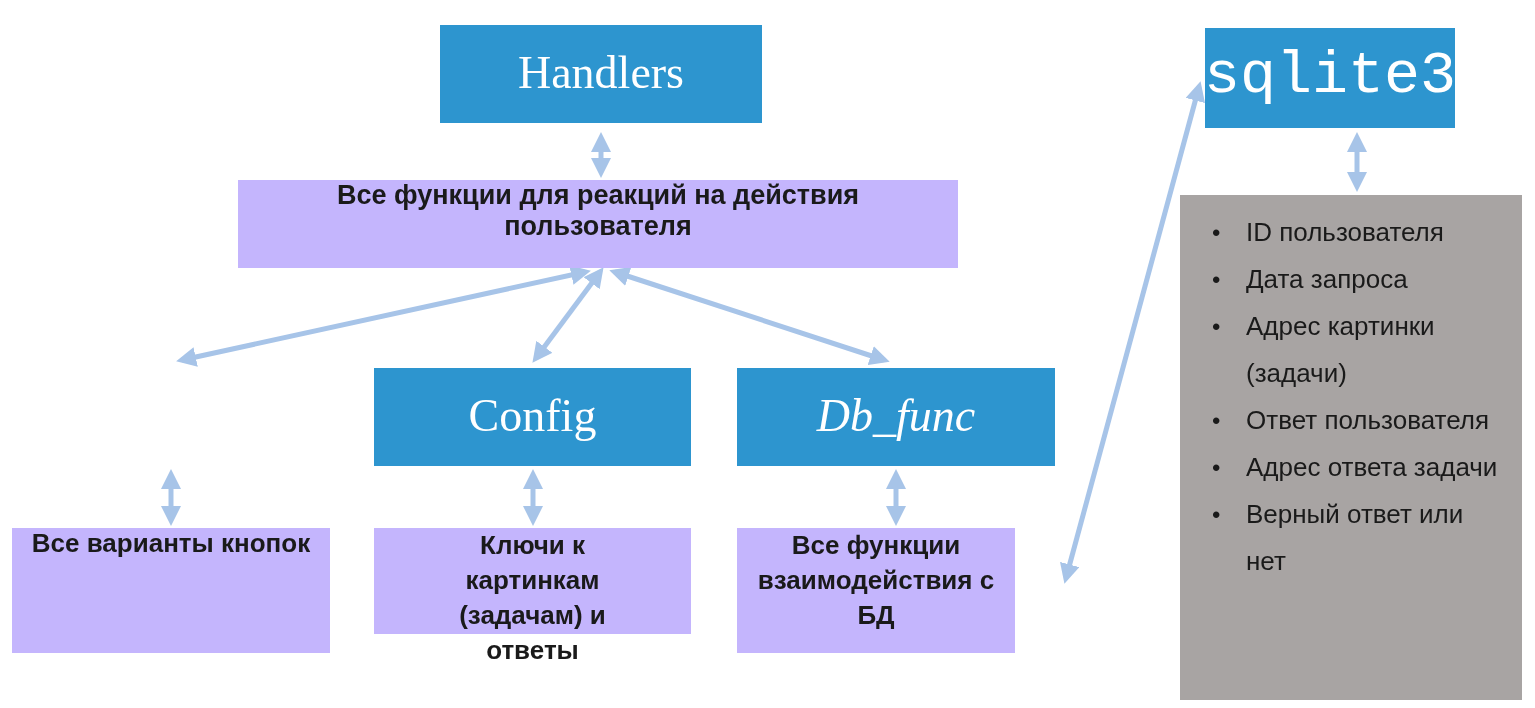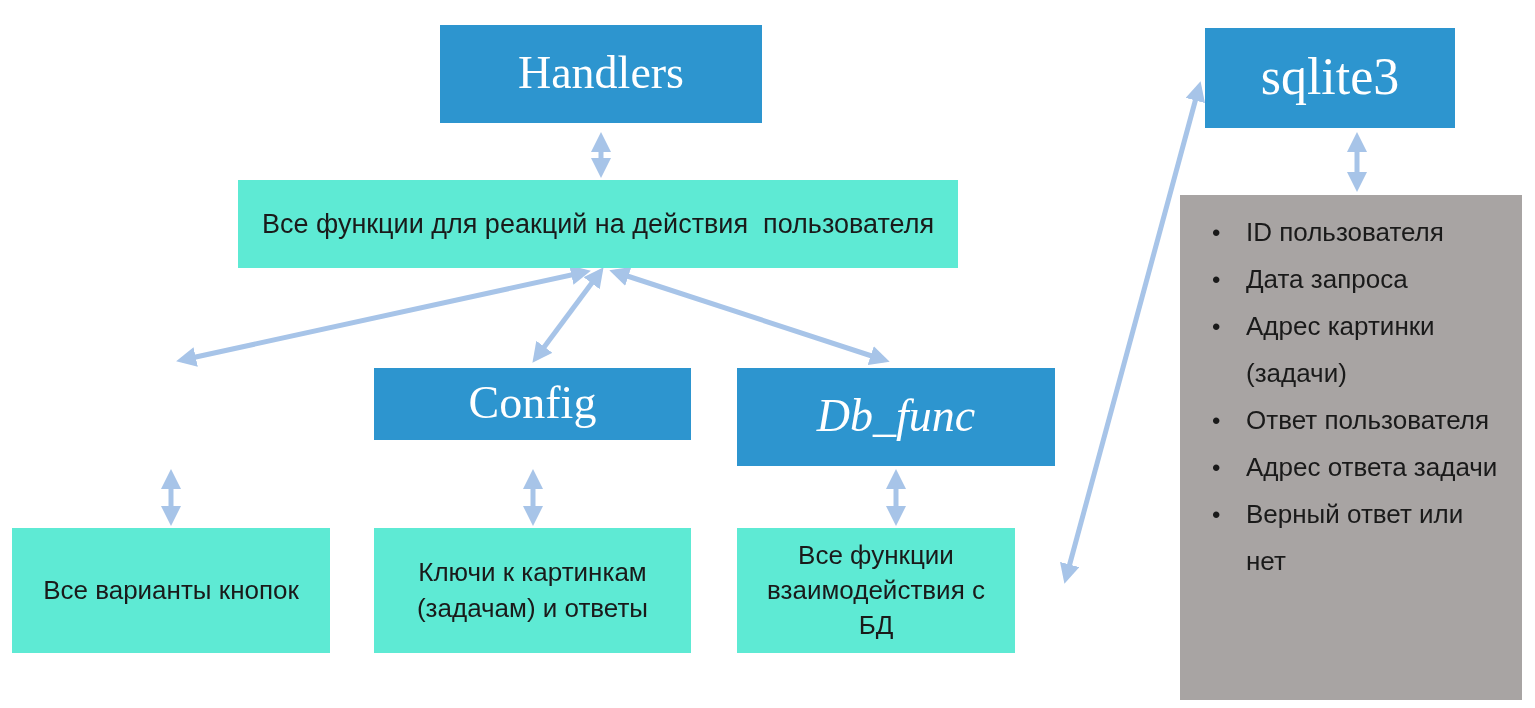--- a/index.html
+++ b/index.html
@@ -28,35 +28,36 @@
     color: #ffffff;
     font-family: "Liberation Serif", serif;
     display: flex;
     align-items: center;
     justify-content: center;
     text-align: center;
   }
   .node-blue .label { transform: translateY(-2px); text-align: center; }
   .node-gray {
     position: absolute;
-    background: #5eead4;
+    background: #c4b5fd;
     color: #1a1a1a;
     display: flex;
-    align-items: center;
+    align-items: flex-start;
     justify-content: center;
     text-align: center;
+    font-weight: bold;
   }
   .handlers      { left: 440px;  top: 25px;  width: 322px; height: 98px;  font-size: 46px; }
-  .sqlite3       { left: 1205px; top: 28px;  width: 250px; height: 100px; font-size: 52px; }
+  .sqlite3       { left: 1205px; top: 28px;  width: 250px; height: 100px; font-size: 60px; font-family: Liberation Mono, monospace; }
   .kb            { left: 12px;   top: 368px; width: 318px; height: 98px;  font-size: 44px; }
-  .config        { left: 374px;  top: 368px; width: 317px; height: 72px;  font-size: 46px; }
+  .config        { left: 374px;  top: 368px; width: 317px; height: 98px;  font-size: 46px; }
   .dbfunc        { left: 737px;  top: 368px; width: 318px; height: 98px;  font-size: 46px; font-style: italic; }
   .handlers-desc { left: 238px;  top: 180px; width: 720px; height: 88px;  font-size: 27px; white-space: pre-wrap; }
   .kb-desc       { left: 12px;   top: 528px; width: 318px; height: 125px; font-size: 26px; }
-  .config-desc   { left: 374px;  top: 528px; width: 317px; height: 125px; font-size: 26px; line-height: 1.35; padding: 0 36px; box-sizing: border-box; }
+  .config-desc   { left: 374px;  top: 528px; width: 317px; height: 106px; font-size: 26px; line-height: 1.35; padding: 0 36px; box-sizing: border-box; }
   .dbfunc-desc   { left: 737px;  top: 528px; width: 278px; height: 125px; font-size: 26px; line-height: 1.35; padding: 0 18px; box-sizing: border-box; }
   .fields-panel {
     position: absolute;
     left: 1180px; top: 195px;
     width: 342px; height: 505px;
     background: #a8a4a3;
     color: #1a1a1a;
     box-sizing: border-box;
     padding-top: 14px;
   }

